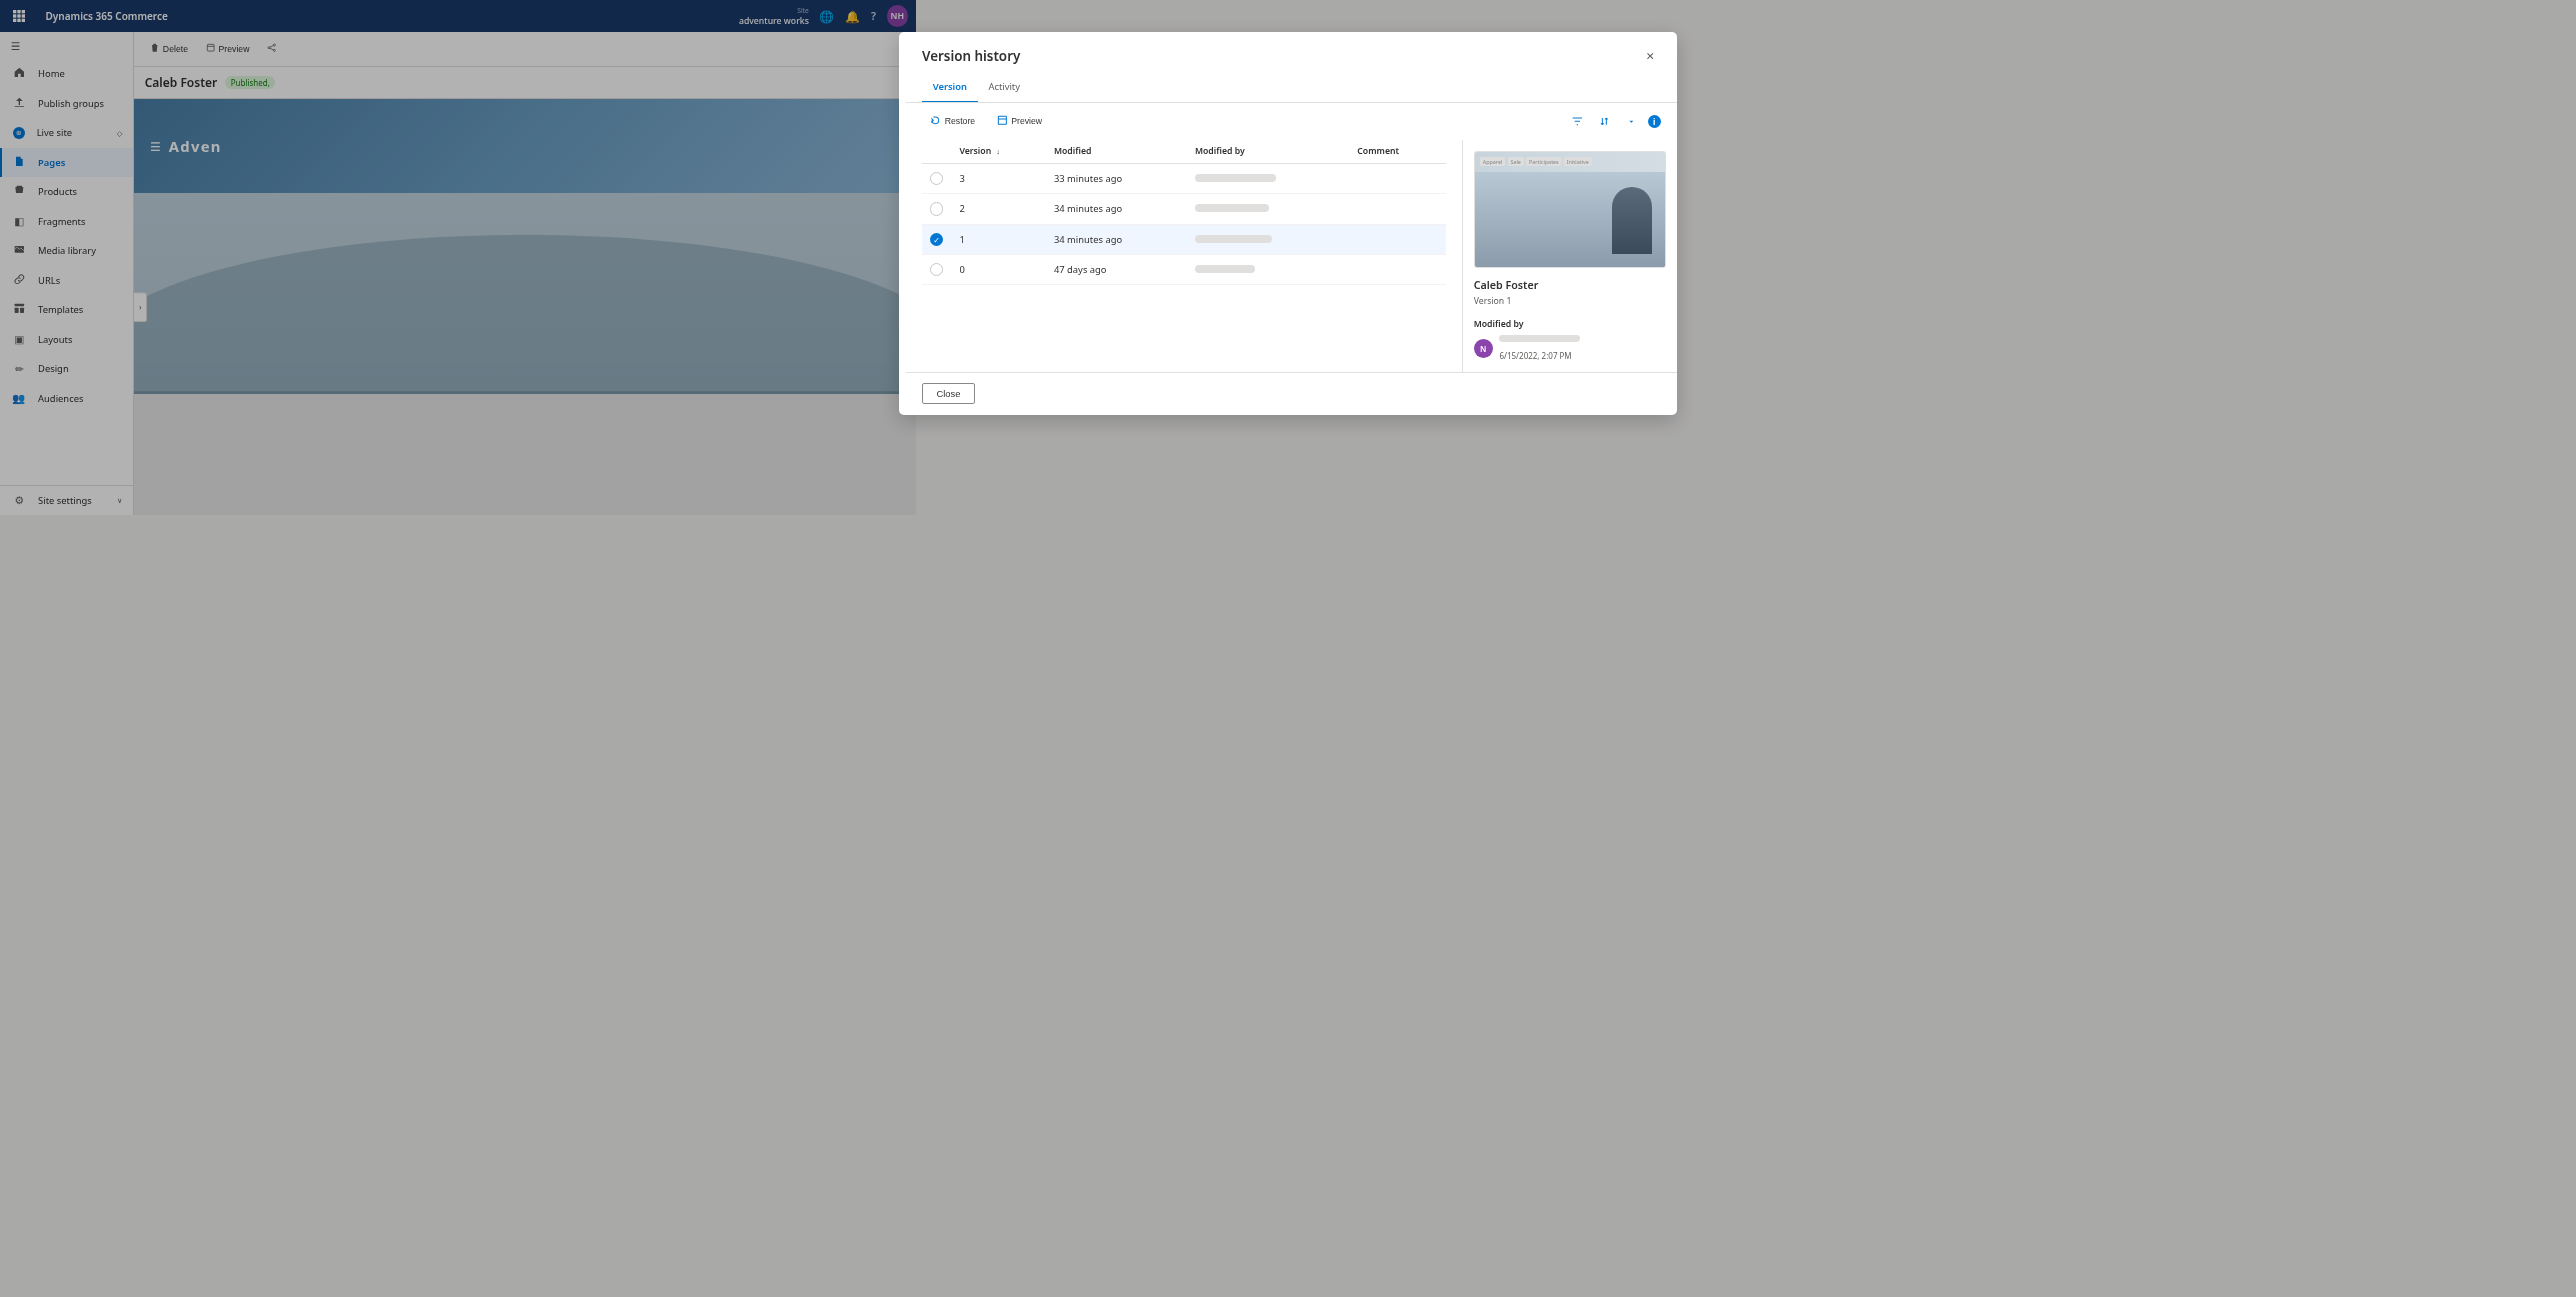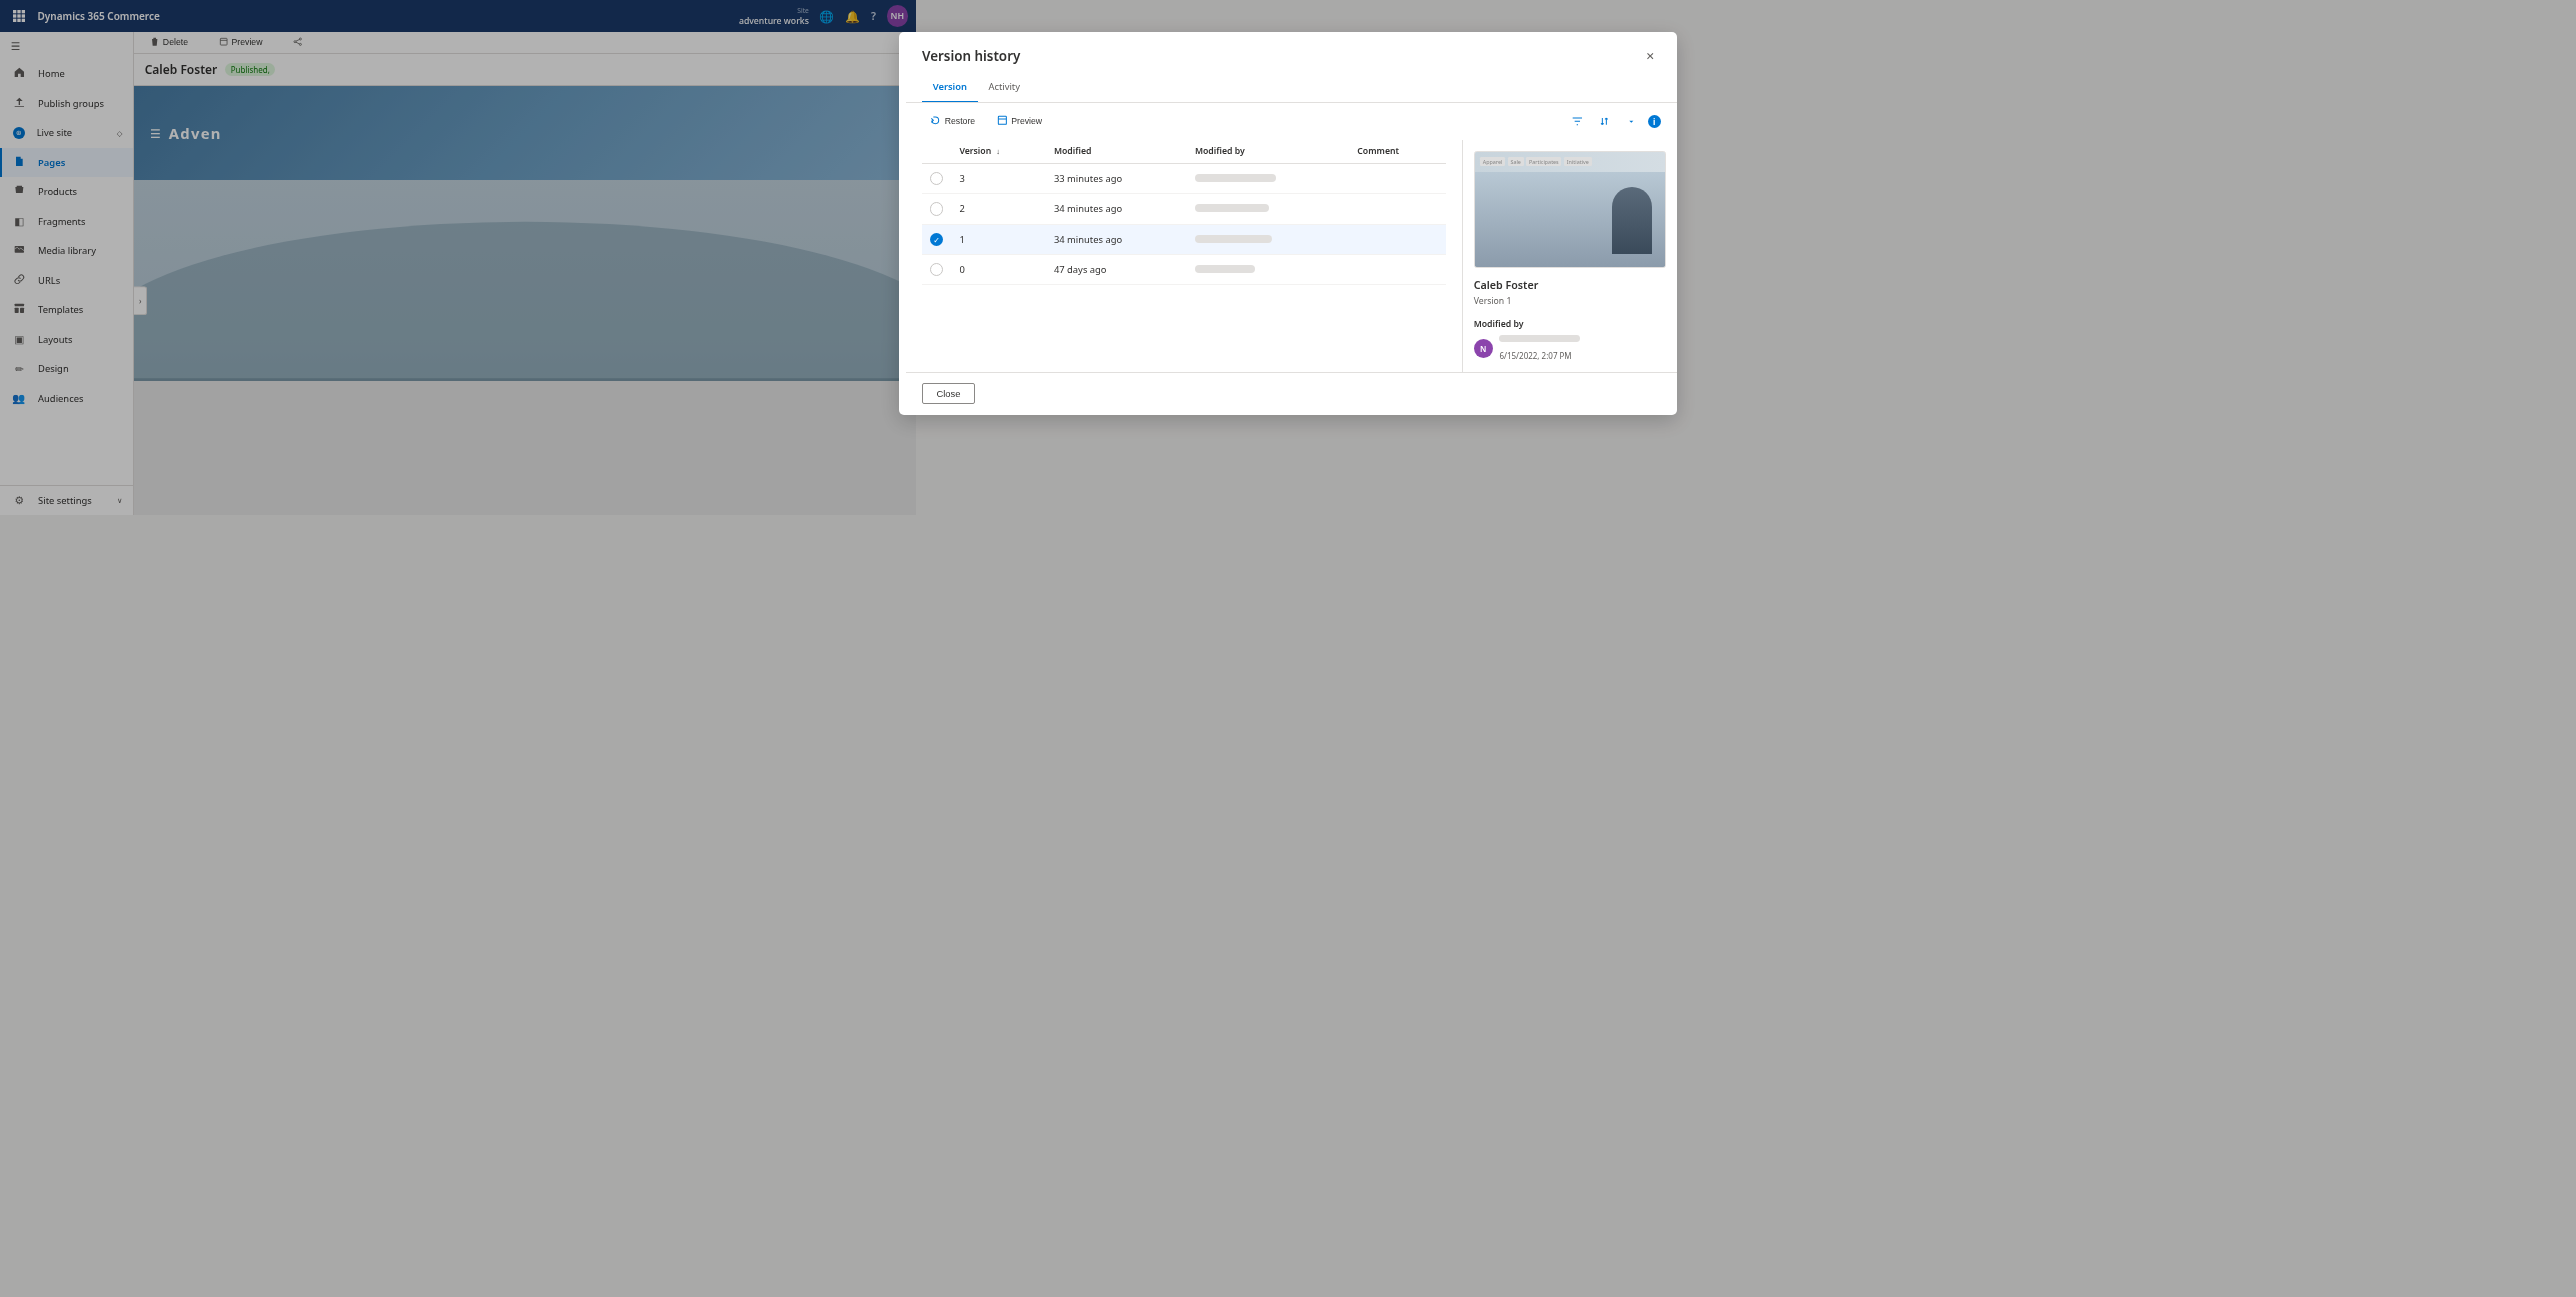--- a/index.html
+++ b/index.html
@@ -7,21 +7,21 @@
 
     
     .topbar {
       display: flex;
       align-items: center;
       background: #1a1a2e;
       background: #243a5e;
       height: 32px;
       padding: 0 8px;
       color: white;
-      gap: 8px;
+      gap: 16px;
       position: relative;
       z-index: 100;
       background-color: #1b3a6b;
     }
     .topbar-waffle {
       display: flex; align-items: center; justify-content: center;
       width: 21.5px; height: 21.5px; cursor: pointer;
       color: white;
       font-size: 12px;
     }
@@ -106,23 +106,23 @@
       position: relative;
       overflow: hidden;
     }
 
     
     .page-toolbar {
       display: flex;
       align-items: center;
       background: white;
       border-bottom: 0.7px solid #e1dfdd;
-      height: 22px;
+      height: 35px;
       padding: 0 10.7px;
-      gap: 20px;
+      gap: 7px;
       flex-shrink: 0;
     }
     .toolbar-btn {
       display: flex; align-items: center; gap: 3.4px;
       padding: 2.7px 5.4px;
       font-size: 8.7px;
       color: #323130;
       cursor: pointer;
       border: none; background: transparent;
     }

